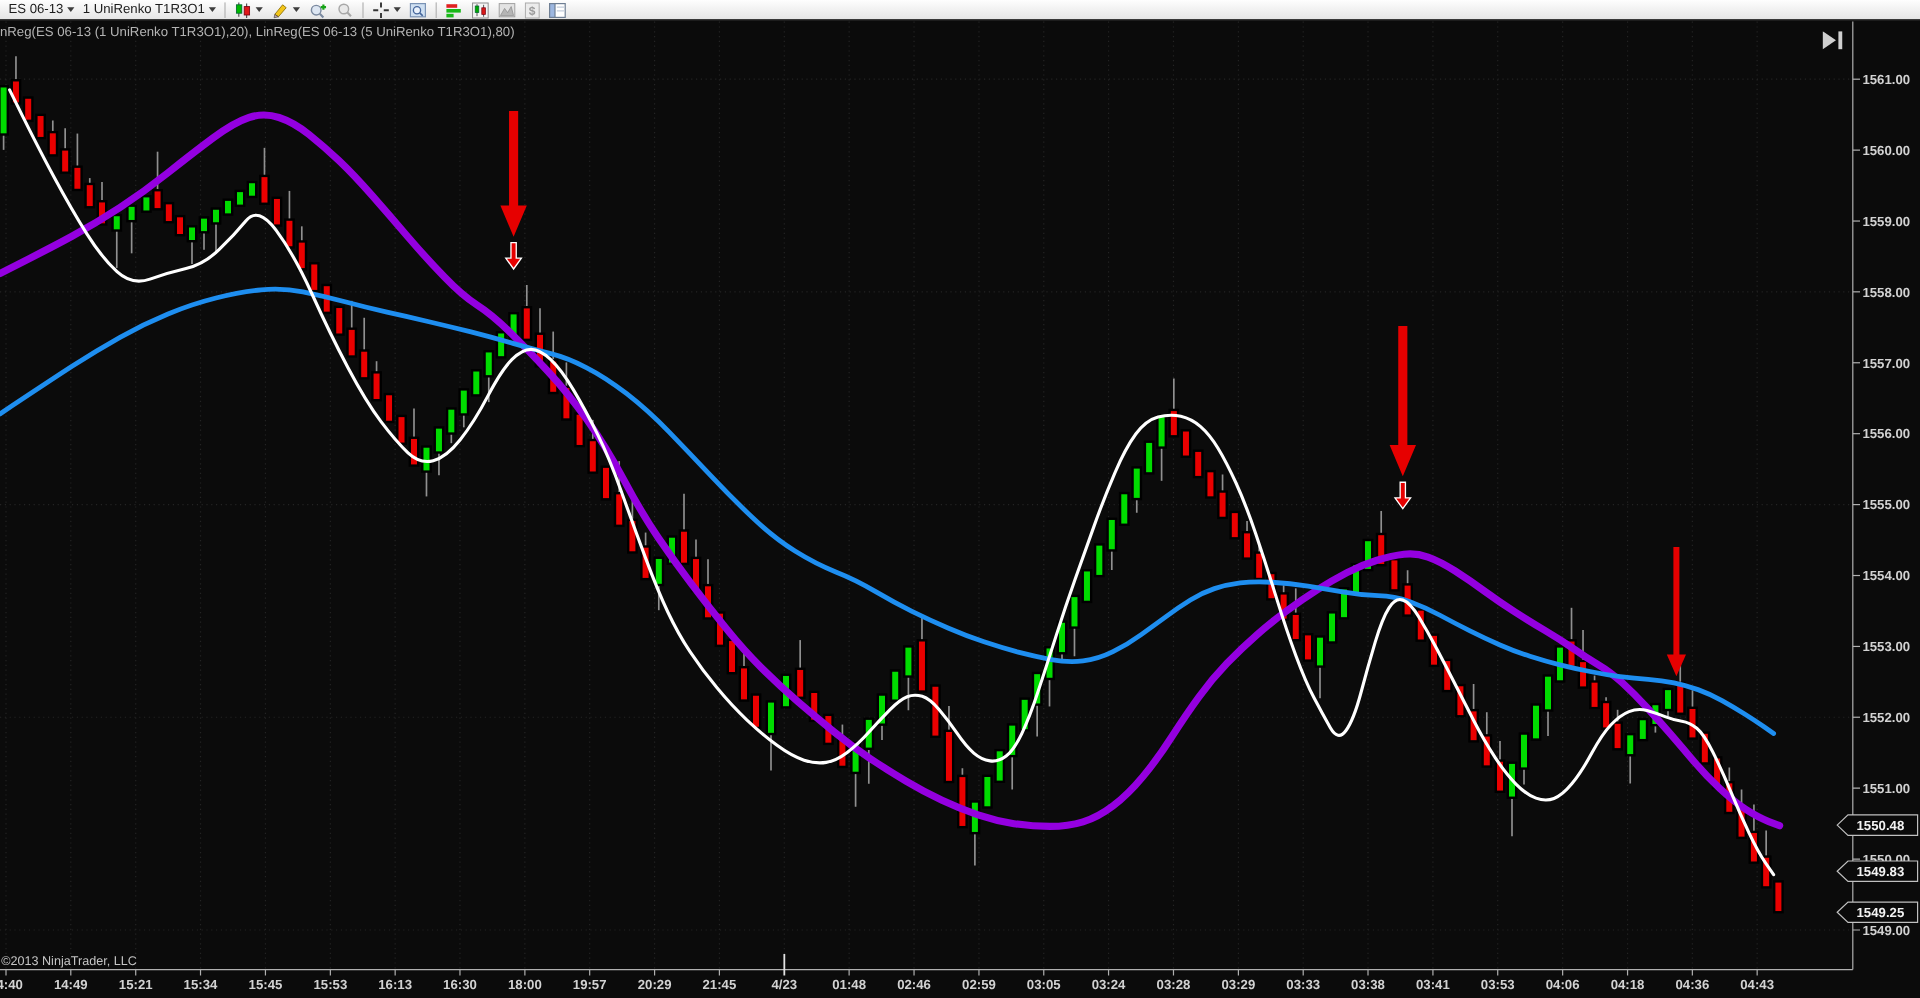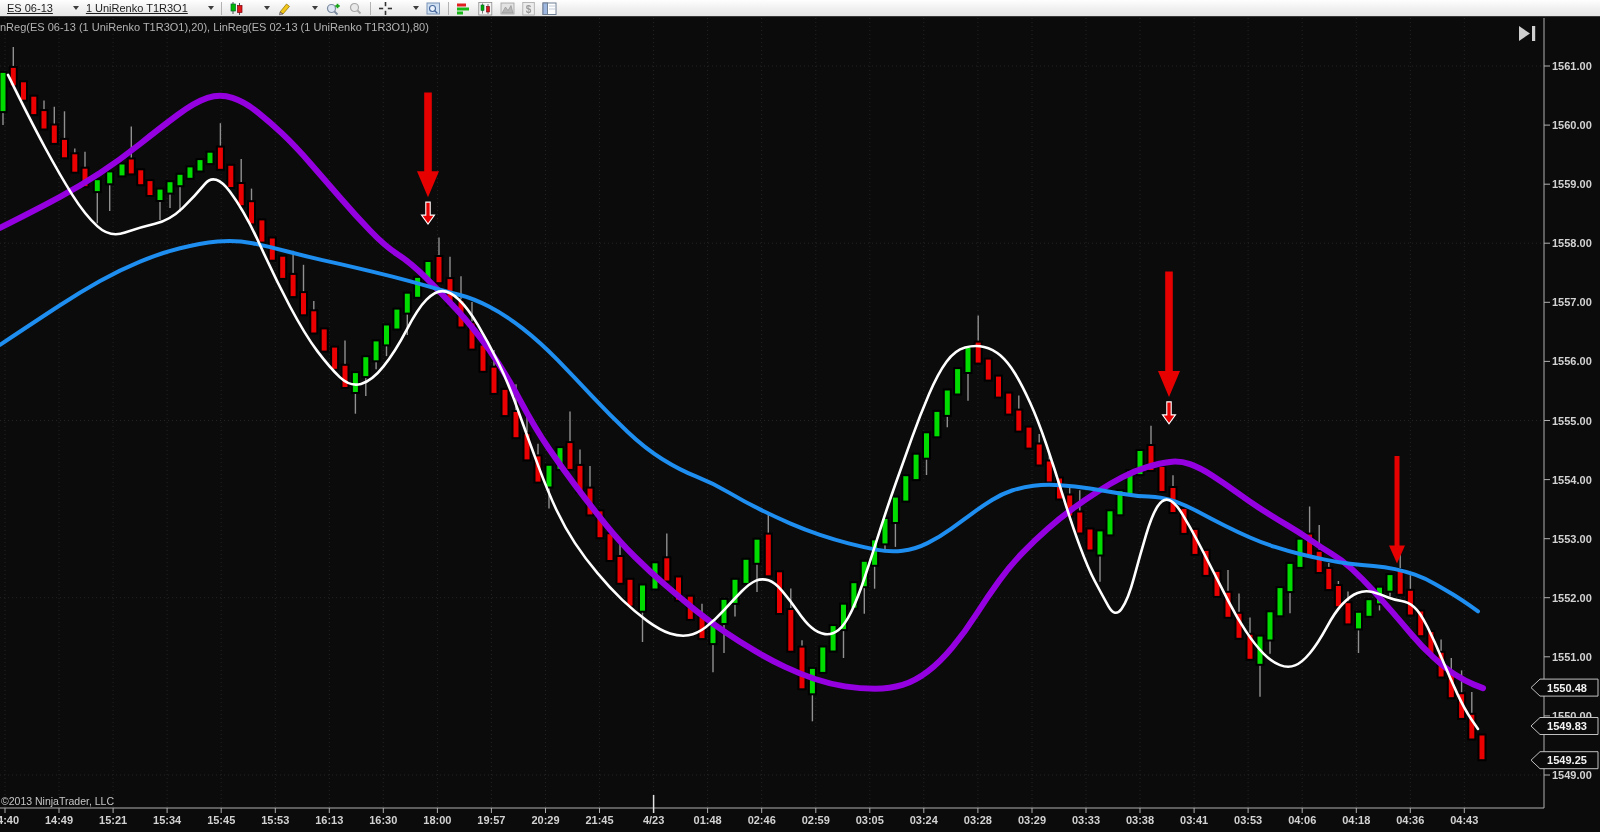--- a/index.html
+++ b/index.html
@@ -2,22 +2,22 @@
 <html><head>
 <meta charset="utf-8">
 <style>
   html,body{margin:0;padding:0;background:#000;}
   #app{position:relative;width:1600px;height:832px;overflow:hidden;background:#0b0b0b;
        font-family:"Liberation Sans",sans-serif;}
   
   .toolbar{position:absolute;top:0;left:0;width:1600px;height:17px;
     background:linear-gradient(#fefefe,#e5e5e5);border-bottom:1px solid #3a3a3a;
     display:flex;align-items:center;padding:0 4px;gap:1px;z-index:30;box-sizing:border-box;}
-  .tbtn{display:flex;align-items:center;gap:19px;height:15px;padding:0 3px;background:none;border:none;
-    font-family:"Liberation Sans",sans-serif;font-size:11px;color:#1c1c1c;cursor:default;white-space:nowrap;text-decoration:underline;}
+  .tbtn{display:flex;align-items:center;gap:2px;height:15px;padding:0 3px;background:none;border:none;
+    font-family:"Liberation Sans",sans-serif;font-size:11px;color:#1c1c1c;cursor:default;white-space:nowrap;}
   .caret{width:0;height:0;border-left:3px solid transparent;border-right:3px solid transparent;
     border-top:4px solid #3d3d3d;margin-left:1px;}
   .sep{width:1px;height:13px;background:#b3b3b3;margin:0 3px;}
   
   .legend{position:absolute;top:21px;left:0;font-size:11px;color:#b3b3b3;z-index:20;white-space:nowrap;}
   .copyright{position:absolute;top:795px;left:1px;font-size:10.5px;color:#c6c6c6;z-index:20;text-align:right;}
   .goend{position:absolute;top:26px;left:1518px;z-index:20;width:20px;height:16px;}
   #chart-svg{position:absolute;top:0;left:0;z-index:10;}
   
   .grid{stroke:#242424;stroke-width:1;stroke-dasharray:1 3;fill:none;}
@@ -559,21 +559,21 @@
     <button class="tbtn">
       <svg width="15" height="15">
         <rect x="1" y="2" width="13" height="11.5" fill="#ffffff" stroke="#6f7f94" stroke-width="1"></rect>
         <rect x="1" y="2" width="4.5" height="11.5" fill="#9db7e0" stroke="#6f7f94" stroke-width="1"></rect>
         <line x1="7" y1="5" x2="13" y2="5" stroke="#c3cddb" stroke-width="1"></line>
         <line x1="7" y1="8" x2="13" y2="8" stroke="#c3cddb" stroke-width="1"></line>
       </svg>
     </button>
   </div>
 
-  <div class="legend">nReg(ES 06-13 (1 UniRenko T1R3O1),20), LinReg(ES 02-13 (1 UniRenko T1R3O1),80)</div>
+  <div class="legend">nReg(ES 06-13 (1 UniRenko T1R3O1),20), LinReg(ES 06-13 (5 UniRenko T1R3O1),80)</div>
 
   <div class="goend">
     <svg width="20" height="16">
       <polygon points="1,0 12,7.5 1,15" fill="#cfcfcf"></polygon>
       <rect x="14" y="0" width="3.2" height="15" fill="#cfcfcf"></rect>
     </svg>
   </div>
 
   <div class="copyright">©2013 NinjaTrader, LLC</div>
 

